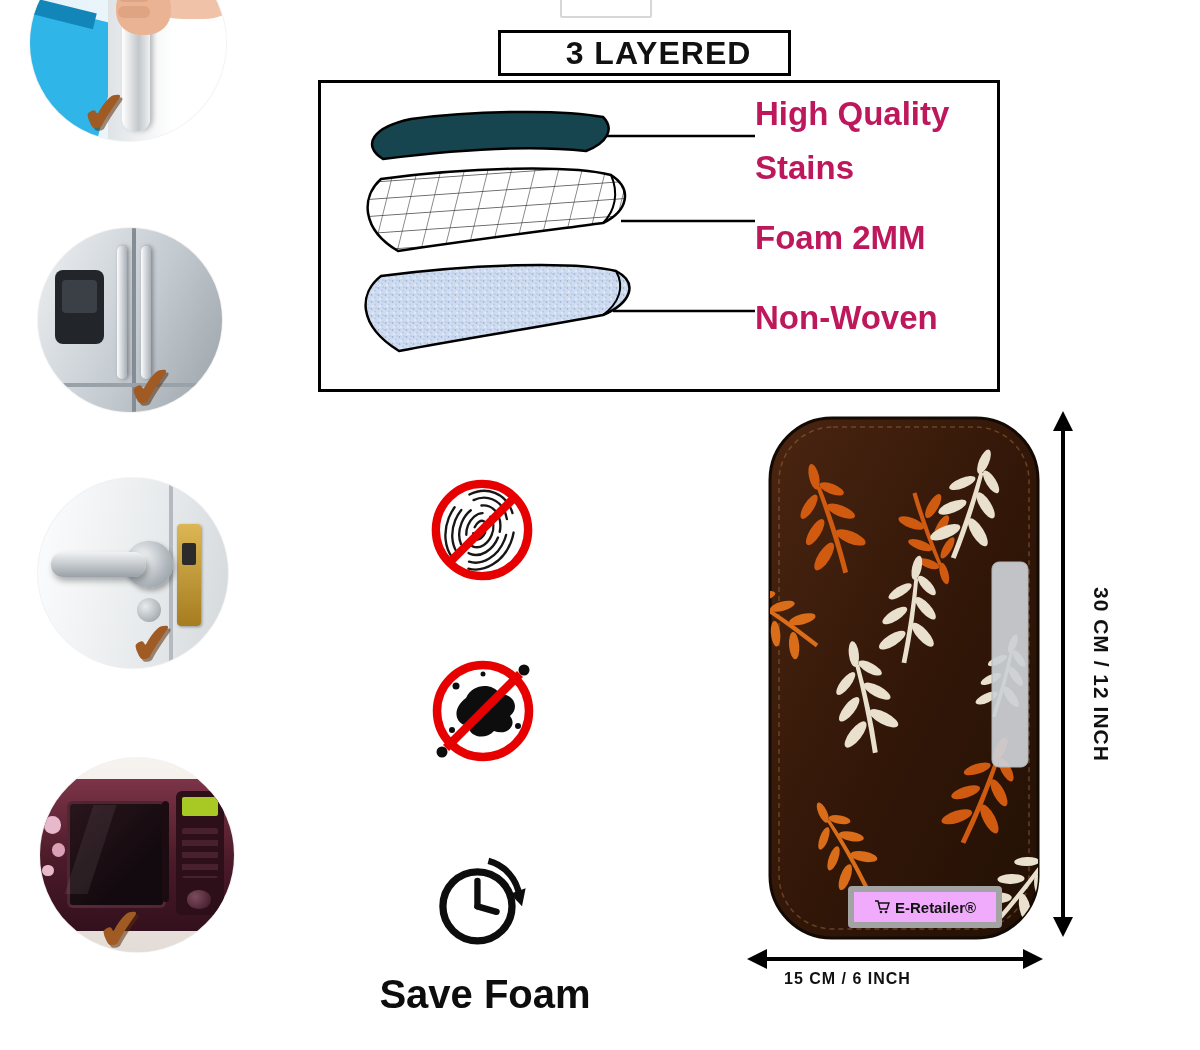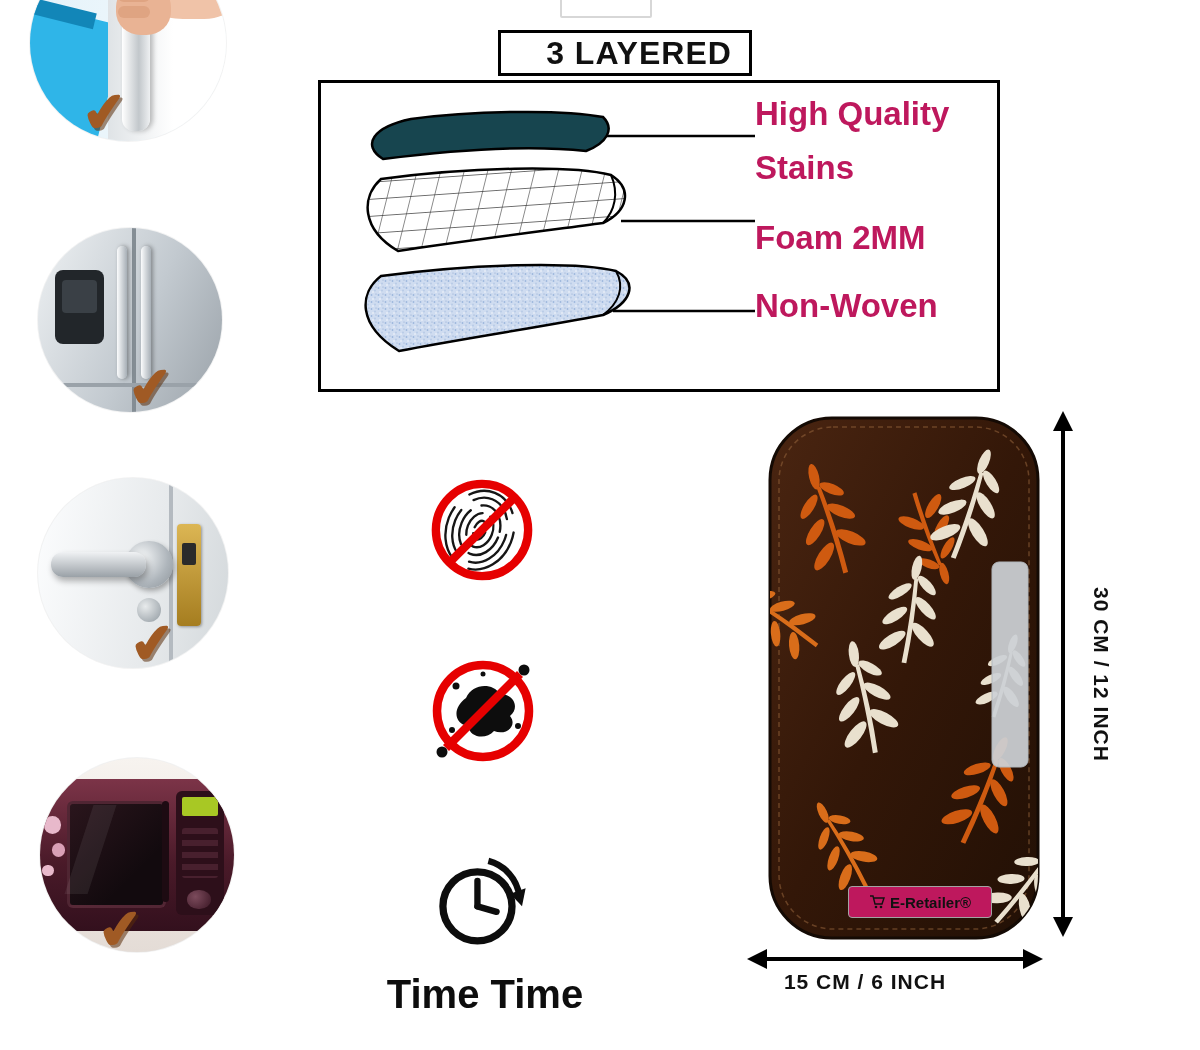--- a/index.html
+++ b/index.html
@@ -16,21 +16,21 @@
     background:#e9edf0; box-shadow:0 0 0 1px rgba(0,0,0,0.05);
   }
   .check {
     position:absolute; font-size:54px; font-weight:bold; color:#a05a24;
     text-shadow:2px 3px 0 rgba(90,44,10,0.55); transform:rotate(-6deg);
     line-height:1; z-index:5;
   }
 
   
   .title-box {
-    position:absolute; left:498px; top:30px; width:254px; height:46px;
+    position:absolute; left:498px; top:30px; width:293px; height:46px;
     background:#fff; border:3px solid #000; box-sizing:border-box; z-index:3;
     display:flex; align-items:center; justify-content:center;
     font-size:32px; font-weight:bold; letter-spacing:1px;padding-left:28px;
   }
   .diagram-box {
     position:absolute; left:318px; top:80px; width:682px; height:312px;
     background:#fff; border:3px solid #000; box-sizing:border-box; z-index:2;
   }
   .dlabel {
     position:absolute; left:755px; font-size:33px; font-weight:bold;
@@ -39,32 +39,32 @@
 
   
   .feature-label {
     position:absolute; left:290px; width:390px; text-align:center;
     font-size:40px; font-weight:bold; color:#0d0d0d; white-space:nowrap;
   }
 
   
   .brand-badge {
     position:absolute; left:848px; top:886px; width:142px; height:30px;
-    background:#be185d; border:1px solid #a3a3a3; border-radius:4px; z-index:6;
+    background:#f0abfc; border:6px solid #a3a3a3; border-radius:4px; z-index:6;
     display:flex; align-items:center; justify-content:center; gap:5px;
     font-size:15px; font-weight:bold; color:#111;
   }
   .dim-label-v {
     position:absolute; left:1082px; top:410px; width:38px; height:528px;
     writing-mode:vertical-rl; display:flex; align-items:center; justify-content:center;
     font-size:21px; font-weight:bold; letter-spacing:1px; white-space:nowrap;
   }
   .dim-label-h {
-    position:absolute; left:716px; top:970px; width:298px; text-align:center;
-    font-size:21px; font-weight:bold; letter-spacing:1px; white-space:nowrap;
+    position:absolute; left:784px; top:970px; width:298px; text-align:left;
+    font-size:16px; font-weight:bold; letter-spacing:1px; white-space:nowrap;
   }
   .stray-card {
     position:absolute; left:560px; top:-8px; width:88px; height:22px;
     background:#fff; border:2px solid #d7d7d7; border-radius:2px;
   }
 </style>
 </head>
 <body>
 
 <div class="canvas">
@@ -160,21 +160,21 @@
       <path d="M 290 92 C 298 110, 294 128, 282 140" fill="none" stroke="#000" stroke-width="2"></path>
 
       <path d="M 60 193 C 150 181, 255 178, 295 188 C 318 200, 310 220, 282 232 C 220 244, 140 256, 78 268 C 36 242, 38 210, 60 193 Z" fill="url(#speckle)" stroke="#000" stroke-width="2.5"></path>
       <path d="M 295 188 C 304 204, 298 220, 282 232" fill="none" stroke="#000" stroke-width="2"></path>
     </svg>
   </div>
 
   <div class="dlabel" style="top:96px;">High Quality</div>
   <div class="dlabel" style="top:150px;">Stains</div>
   <div class="dlabel" style="top:220px;">Foam 2MM</div>
-  <div class="dlabel" style="top:288px;text-align:right;">Non-Woven</div>
+  <div class="dlabel" style="top:300px;text-align:right;">Non-Woven</div>
 
   <svg class="abs" style="left:428px; top:476px;" width="108" height="108" viewBox="0 0 110 110">
     <g transform="rotate(22 55 55)" stroke="#161616" fill="none" stroke-width="2.4" stroke-linecap="round">
       <ellipse cx="53" cy="56" rx="6" ry="10" stroke-dasharray="20 6"></ellipse>
       <ellipse cx="53" cy="56" rx="13" ry="18" stroke-dasharray="30 9"></ellipse>
       <ellipse cx="53" cy="56" rx="20" ry="26" stroke-dasharray="38 12"></ellipse>
       <ellipse cx="53" cy="56" rx="27" ry="34" stroke-dasharray="46 16"></ellipse>
       <ellipse cx="53" cy="56" rx="34" ry="41" stroke-dasharray="55 20"></ellipse>
     </g>
     <circle cx="55" cy="55" r="47" stroke="#e60000" stroke-width="8.5" fill="none"></circle>
@@ -194,21 +194,21 @@
     <circle cx="96" cy="14" r="5.5" fill="#0d0d0d"></circle>
   </svg>
 
   <svg class="abs" style="left:432px; top:850px;" width="100" height="100" viewBox="0 0 110 110">
     <circle cx="50" cy="62" r="38" stroke="#0d0d0d" stroke-width="8" fill="none"></circle>
     <line x1="50" y1="62" x2="50" y2="34" stroke="#0d0d0d" stroke-width="7" stroke-linecap="round"></line>
     <line x1="50" y1="62" x2="71" y2="68" stroke="#0d0d0d" stroke-width="7" stroke-linecap="round"></line>
     <path d="M 62 12 A 46 46 0 0 1 96 50" stroke="#0d0d0d" stroke-width="7" fill="none"></path>
     <polygon points="99,62 86,48 103,42" fill="#0d0d0d"></polygon>
   </svg>
-  <div class="feature-label" style="top:972px;">Time Time</div>
+  <div class="feature-label" style="top:972px;">Save Foam</div>
 
   <svg class="abs" style="left:756px; top:404px;" width="296" height="548" viewBox="0 0 296 548">
     <defs>
       <linearGradient id="coverGrad" x1="0" y1="0" x2="1" y2="1">
         <stop offset="0" stop-color="#4a2511"></stop>
         <stop offset="0.5" stop-color="#331708"></stop>
         <stop offset="1" stop-color="#221005"></stop>
       </linearGradient>
       <clipPath id="coverClip">
           <rect x="14" y="14" width="268" height="520" rx="62"></rect>

